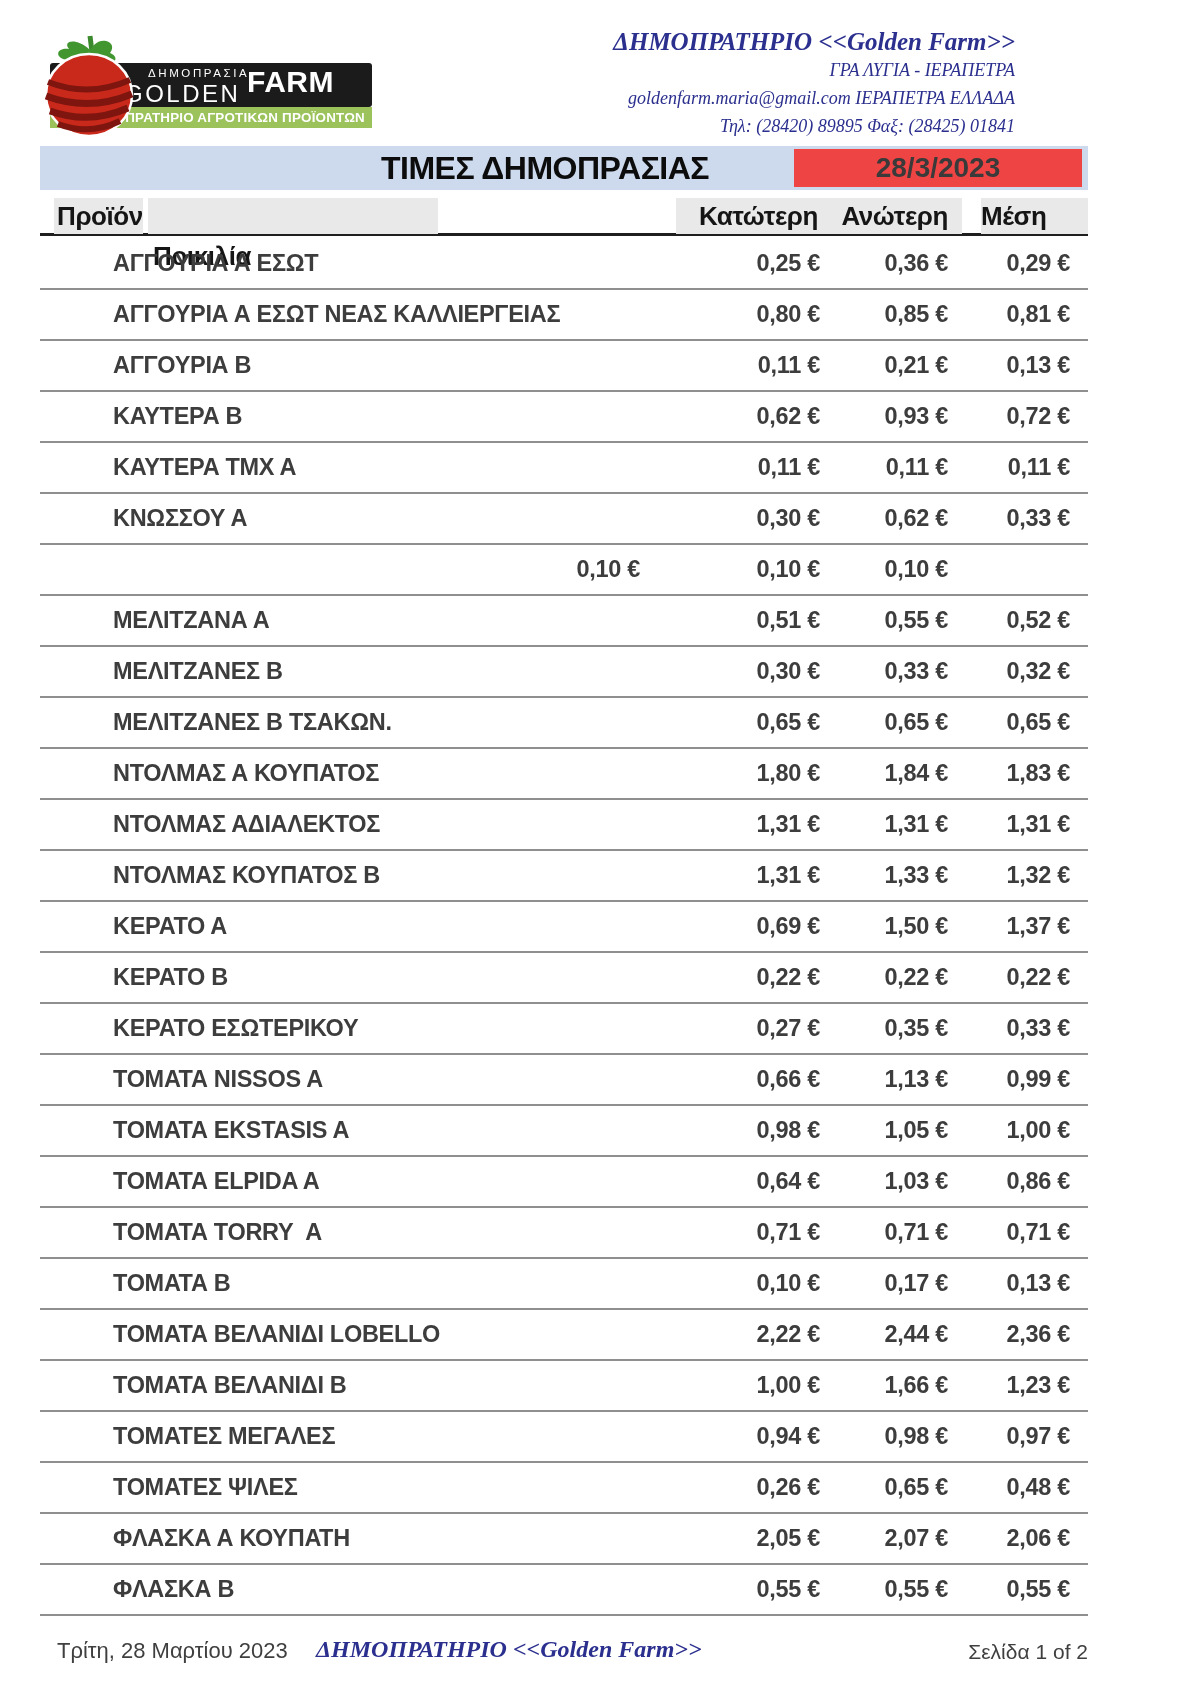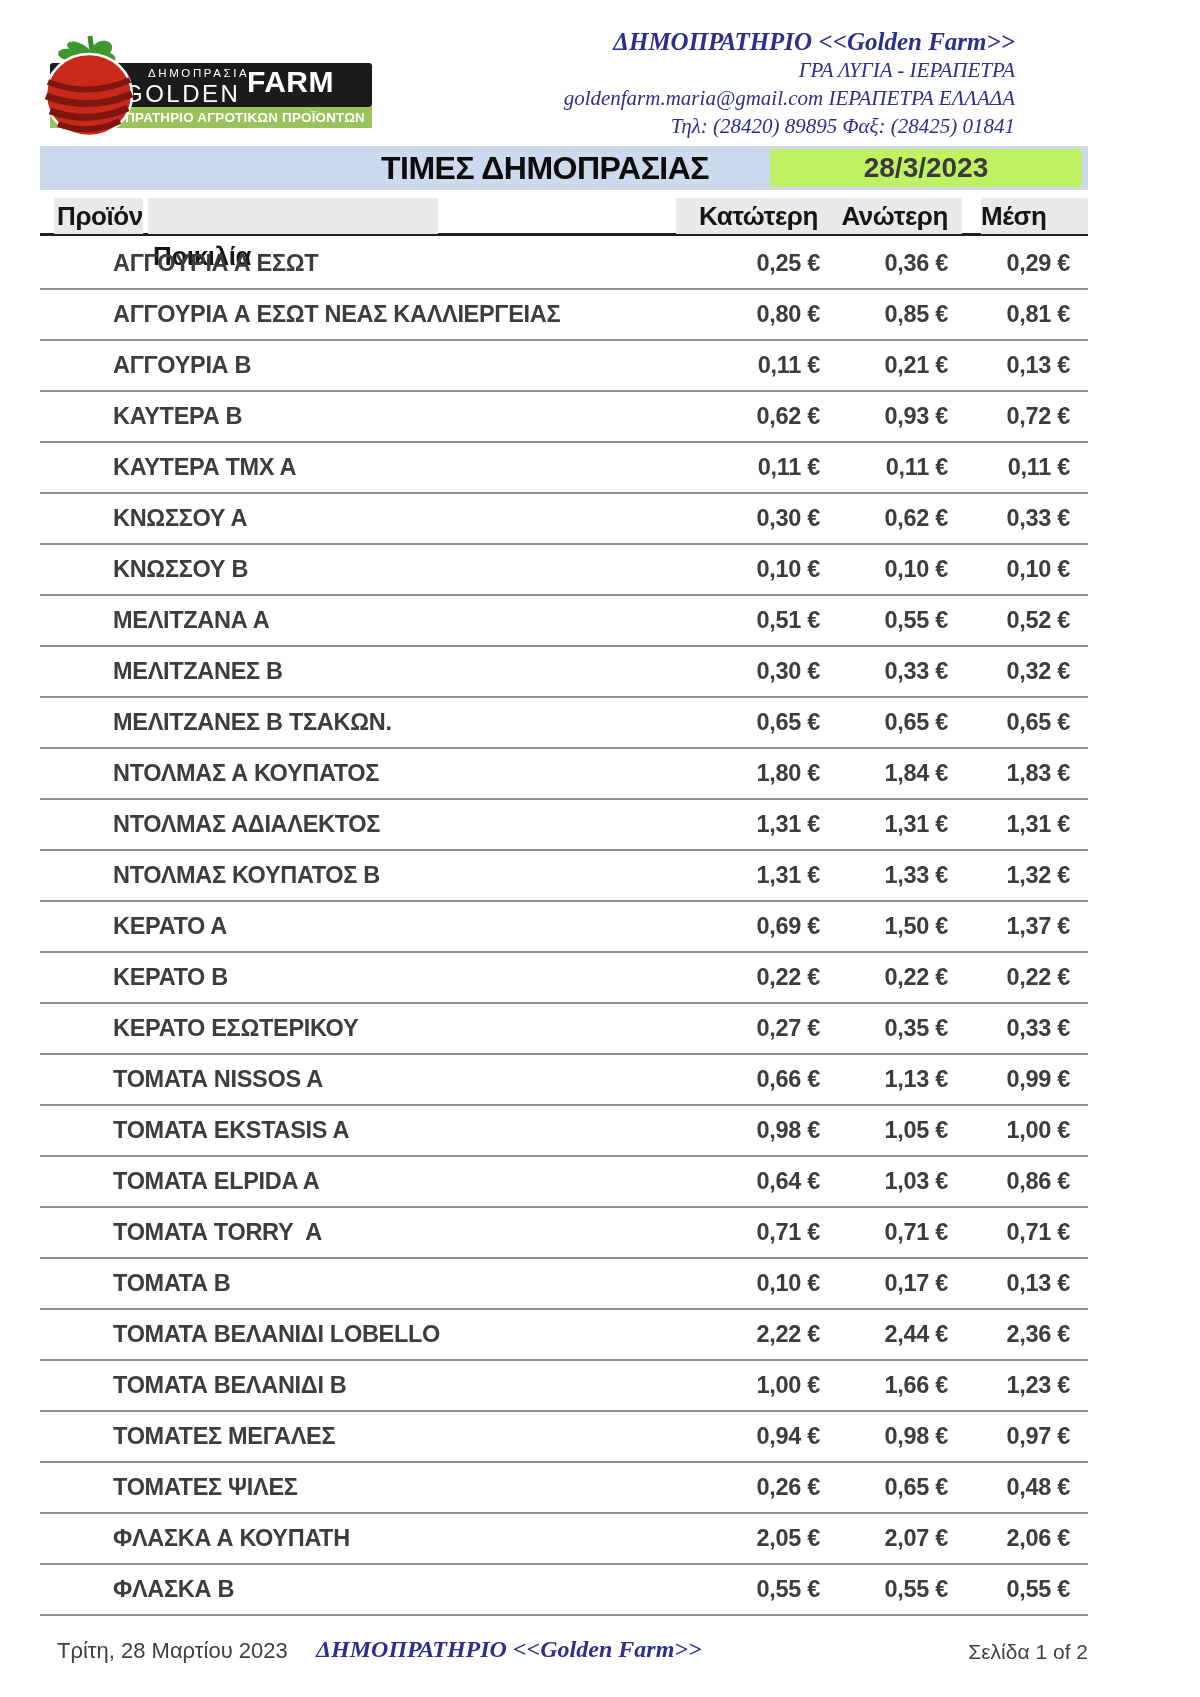--- a/index.html
+++ b/index.html
@@ -25,30 +25,30 @@
   .logo-golden{position:absolute;left:76px;top:46px;color:#fff;font-size:24px;
                letter-spacing:2.5px;font-weight:400;}
   .logo-farm{position:absolute;left:199px;top:31px;color:#fff;font-size:30px;
              font-weight:800;letter-spacing:.5px;}
   .logo-tomato{position:absolute;left:-4px;top:-2px;}
 
   
   .contact{position:absolute;top:28px;right:185px;text-align:right;color:var(--navy);
            font-family:"Liberation Serif", serif;font-style:italic;line-height:28px;}
   .contact .c1{font-size:25px;font-weight:bold;}
-  .contact .c2,.contact .c3,.contact .c4{font-size:21px;}
+  .contact .c2,.contact .c3,.contact .c4{font-size:18px;}
 
   
   .title-band{position:absolute;left:40px;top:146px;width:1048px;height:44px;
               background:var(--band-blue);}
   .title-band .title{position:absolute;left:505px;top:50%;
                      transform:translate(-50%,-50%);
                      font-size:32px;font-weight:bold;color:#0c0c0c;letter-spacing:-.5px;
                      white-space:nowrap;}
-  .date-box{position:absolute;right:6px;top:3px;width:312px;height:38px;background:#bef264;
+  .date-box{position:absolute;right:6px;top:3px;width:288px;height:38px;background:#ef4444;
             display:flex;align-items:center;justify-content:center;
             font-size:28px;font-weight:bold;color:#3a3a3a;}
 
   
   .thead{position:absolute;left:40px;top:198px;width:1048px;height:38px;
          border-bottom:3px solid #1f1f1f;}
   .patch{position:absolute;top:0;height:36px;background:var(--patch-gray);}
   .patch.pa{left:14px;width:89px;text-align:center;}
   .patch.pb{left:108px;width:290px;}
   .patch.pc{left:636px;width:286px;}
@@ -163,21 +163,20 @@
     </div>
 
     <div class="trow">
       <div class="c-prod">ΚΝΩΣΣΟΥ Α</div>
       <div class="c-low">0,30 €</div>
       <div class="c-high">0,62 €</div>
       <div class="c-avg">0,33 €</div>
     </div>
 
     <div class="trow">
-      <div class="c-prod">ΚΝΩΣΣΟΥ Β</div>
       <div class="c-low">0,10 €</div>
       <div class="c-high">0,10 €</div>
       <div class="c-avg">0,10 €</div>
     </div>
 
     <div class="trow">
       <div class="c-prod">ΜΕΛΙΤΖΑΝΑ Α</div>
       <div class="c-low">0,51 €</div>
       <div class="c-high">0,55 €</div>
       <div class="c-avg">0,52 €</div>

